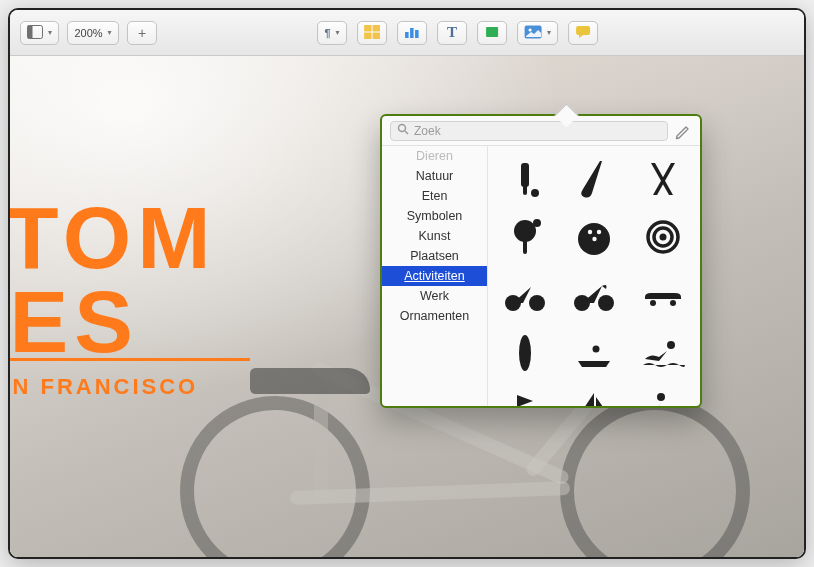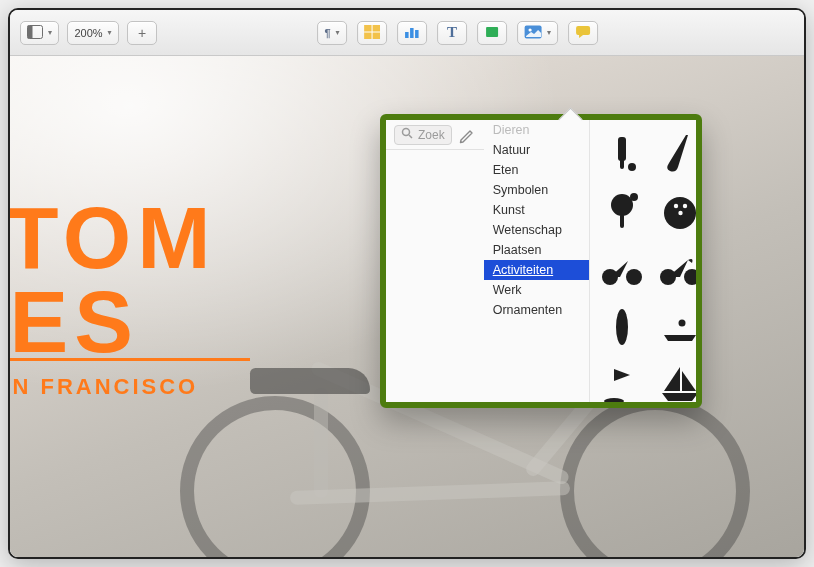--- a/index.html
+++ b/index.html
@@ -95,24 +95,24 @@
   .rule {
     position:absolute; left:-70px; top:302px; width:310px; height:3px; background:#ff7a1a;
   }
 
   
   .popover {
     position:absolute;
     left: 370px; top: 58px;
     width: 322px; height: 294px;
     background: #fafafa;
-    border: 6px solid #4d7c0f;
+    border: 2px solid #4d7c0f;
     border-radius: 6px;
     box-shadow: 0 14px 30px rgba(0,0,0,0.28);
-    display:flex; 
+    display:flex; flex-direction:column;
   }
   .popover::before {
     content:"";
     position:absolute;
     top:-9px; left: 176px;
     width: 16px; height: 16px;
     background:#fafafa;
     border-left:1px solid #c2c2c2;
     border-top:1px solid #c2c2c2;
     transform: rotate(45deg);
@@ -141,20 +141,21 @@
   .cat-list {
     width: 106px;
     overflow-y:auto;
     border-right: 1px solid #e4e4e4;
     font-size: 12.5px;
     color:#333;
   }
   .cat-item {
     padding: 3px 9px;
     white-space: nowrap;
+    text-align: center;
   }
   .cat-item.selected {
     background: #1d4ed8;
     color:#fff;
     text-decoration:underline;
   }
   .cat-item.truncated { color:#bbb; }
   .shape-grid {
     flex:1; padding: 6px 8px;
     display:grid;
@@ -281,21 +282,20 @@
             </svg>
         </span>
       </div>
       <div class="pop-body">
         <div class="cat-list" id="cat-list">
             <div class="cat-item truncated">Dieren</div>
             <div class="cat-item">Natuur</div>
             <div class="cat-item">Eten</div>
             <div class="cat-item">Symbolen</div>
             <div class="cat-item">Kunst</div>
-            <div class="cat-item">Wetenschap</div>
             <div class="cat-item">Plaatsen</div>
             <div class="cat-item selected">Activiteiten</div>
             <div class="cat-item">Werk</div>
             <div class="cat-item">Ornamenten</div>
           </div>
         <div class="shape-grid" id="shape-grid">
             <div class="shape">
               <svg viewBox="0 0 48 44">
                 <use href="#cricket-bat-icon"></use>
               </svg>

